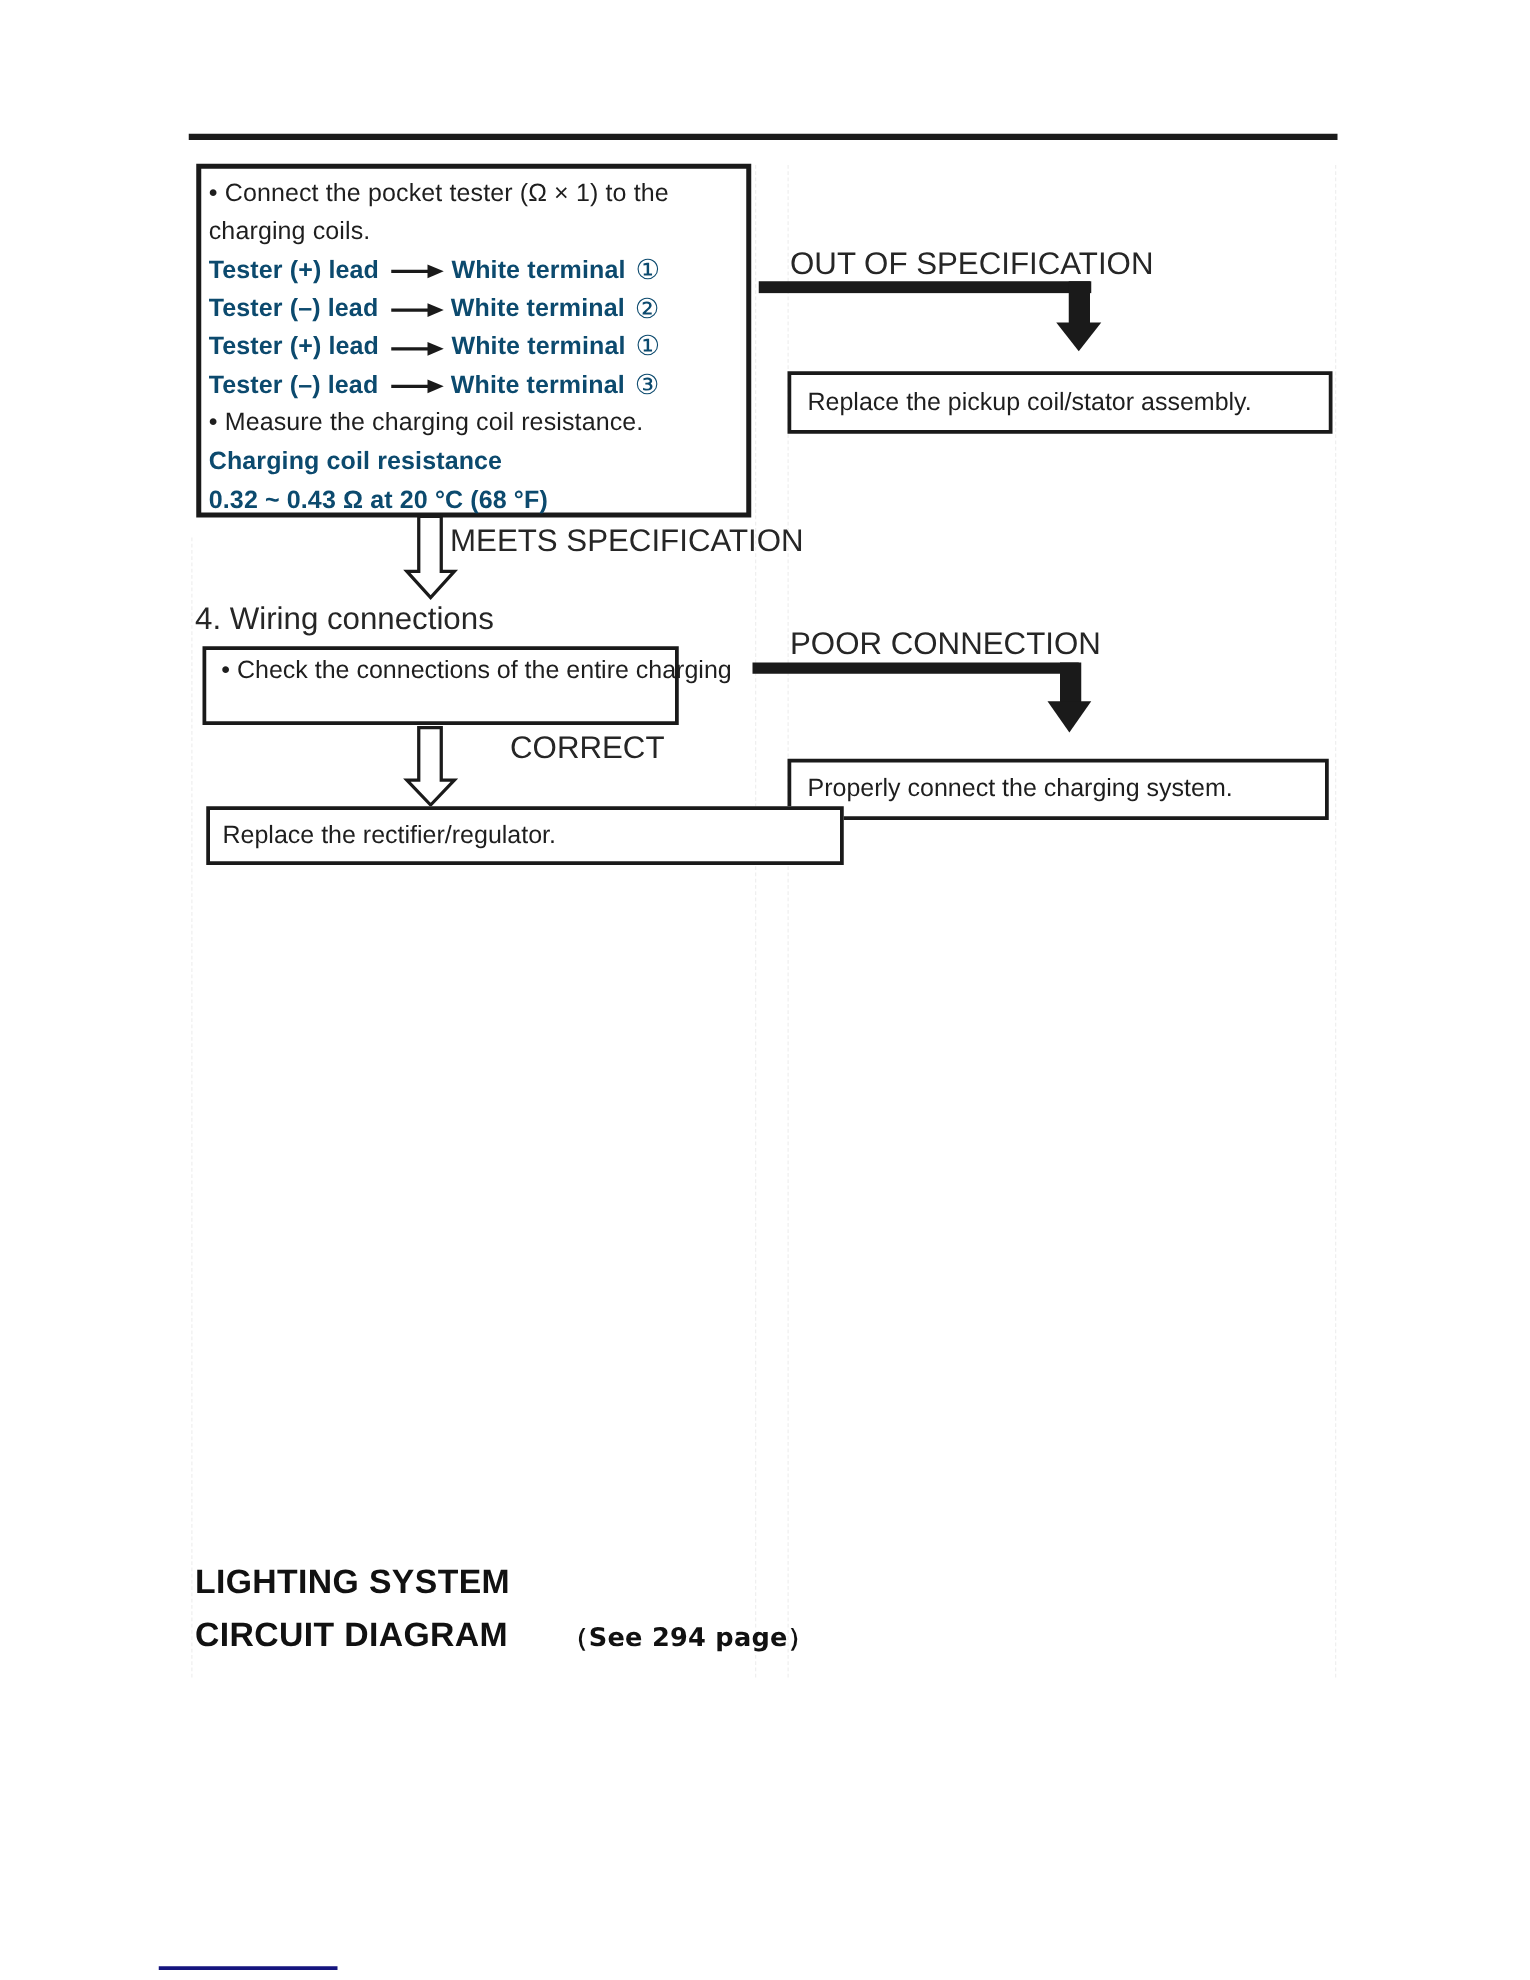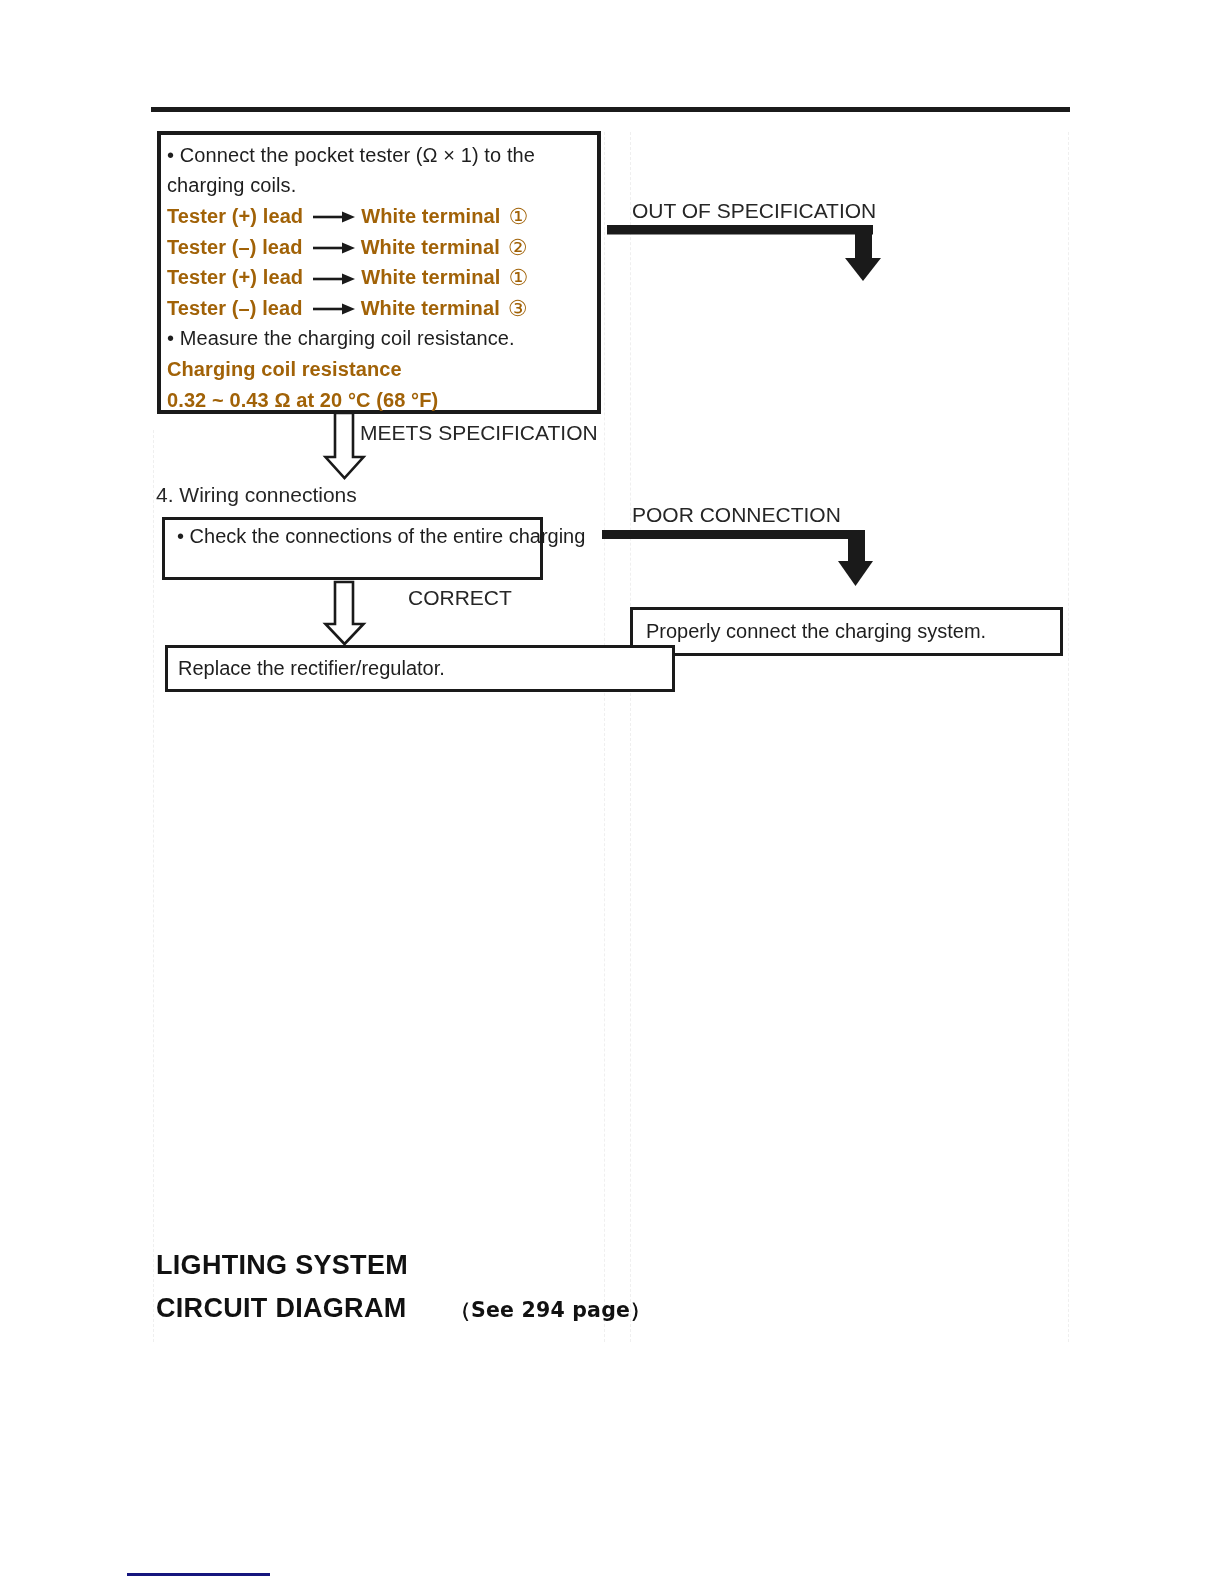--- a/index.html
+++ b/index.html
@@ -18,28 +18,28 @@
   
   .box { position:absolute; background:#ffffff; box-sizing:border-box; border:4px solid #1a1a1a; }
   .box.thin { border-width:3px; }
 
   
   .spec-box { left:157px; top:131px; width:444px; height:283px; padding:5px 4px 0 6px; }
   .spec-box .ln {
     height:30.6px; display:flex; align-items:center;
     font-size:20px; white-space:nowrap; letter-spacing:0.1px;
   }
-  .bold { font-weight:bold; color:#a16207; }
+  .bold { font-weight:bold; color:#0c4a6e; }
   .lead-arrow { margin:2px 5px 0 9px; flex:0 0 auto; }
   .lead-arrow line { stroke:#1a1a1a; stroke-width:2.6; }
   .lead-arrow polygon { fill:#1a1a1a; }
   .circled { margin-left:8px; font-weight:normal; font-size:22px; font-family:"DejaVu Sans",sans-serif; }
 
   
-  .lbl { position:absolute; font-size:21px; line-height:24px; white-space:nowrap; color:#262626; }
+  .lbl { position:absolute; font-size:25px; line-height:24px; white-space:nowrap; color:#262626; }
 
   
   .action-box { display:flex; align-items:center; font-size:20px; border-width:3.5px; }
   .action-box span { white-space:nowrap; }
 
   
   .check-box { left:162px; top:517px; width:381px; height:63px; border-width:3px; padding:3px 11px 0 12px; }
   .check-box .ln { height:27.5px; display:flex; align-items:center; font-size:20px; white-space:nowrap; }
   .check-box .ln.indent { padding-left:13px; }
 
@@ -108,20 +108,23 @@
     <div class="ln bold">Charging coil resistance</div>
     <div class="ln bold">0.32 ~ 0.43 Ω at 20 °C (68 °F)</div>
   </div>
 
   <div class="lbl" style="left:632px; top:199px;">OUT OF SPECIFICATION</div>
   <svg class="flow" style="left:600px; top:220px;" width="290" height="70">
     <rect x="7" y="5" width="266" height="9.5" fill="#1a1a1a"></rect>
     <rect x="255" y="5" width="17" height="38" fill="#1a1a1a"></rect>
     <polygon points="245,38 281,38 263,61" fill="#1a1a1a"></polygon>
   </svg>
+  <div class="box action-box thin" style="left:630px; top:297px; width:436px; height:50px; padding-left:13px;">
+    <span>Replace the pickup coil/stator assembly.</span>
+  </div>
 
   <svg class="flow" style="left:324px; top:413px;" width="44" height="67">
     <polygon points="11,0 11,44 1.5,44 20.5,65 39.5,44 29,44 29,0" fill="#ffffff" stroke="#1a1a1a" stroke-width="2.6"></polygon>
   </svg>
   <div class="lbl" style="left:360px; top:421px;">MEETS SPECIFICATION</div>
 
   <div class="lbl" style="left:156px; top:483px;">4. Wiring connections</div>
 
   <div class="box check-box">
     <div class="ln">• Check the connections of the entire charging</div>

